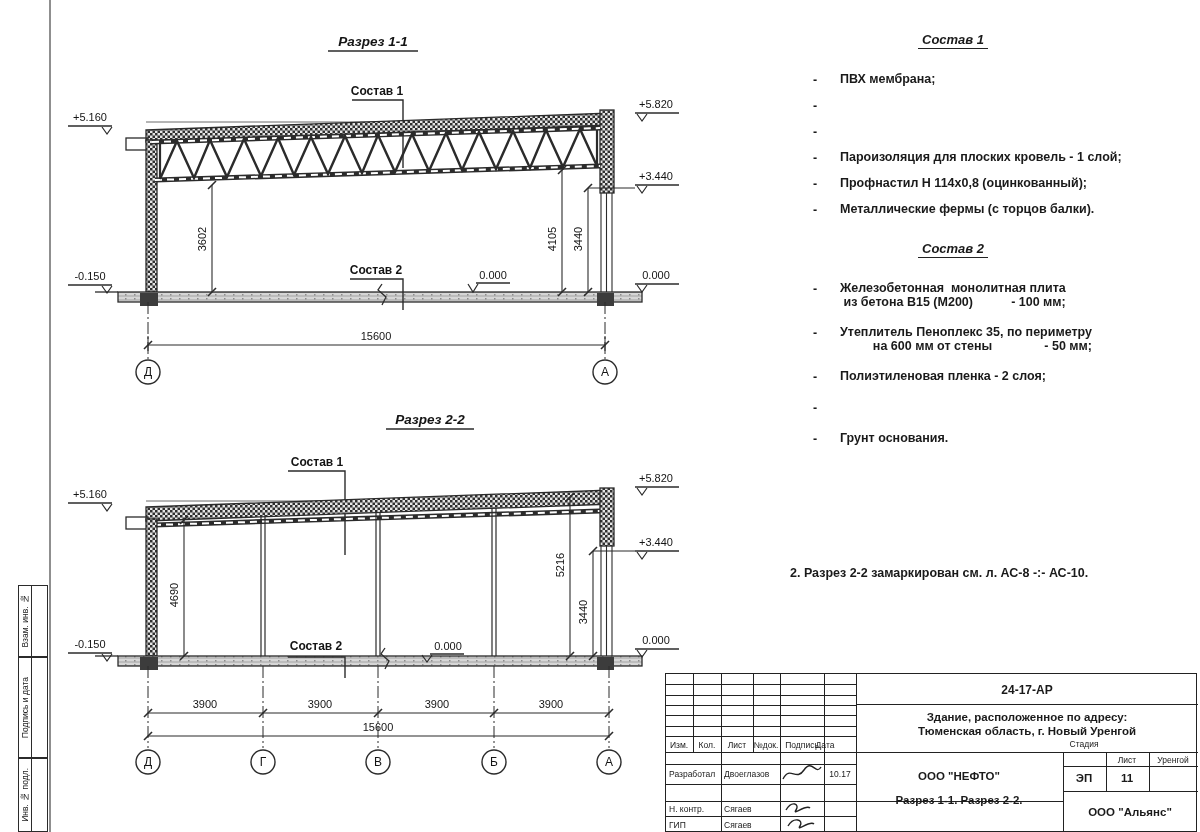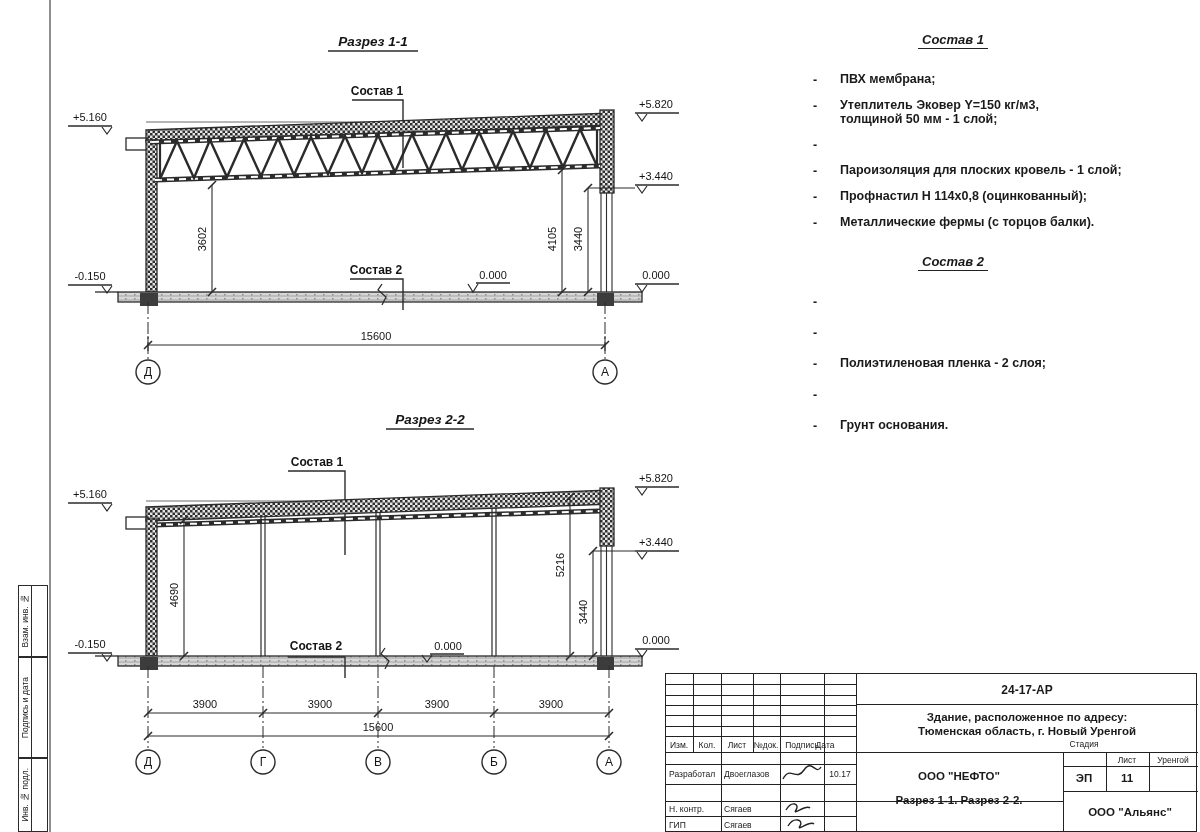--- a/index.html
+++ b/index.html
@@ -13,21 +13,21 @@
   .side-box .vcell{width:12px;border-right:1.2px solid #2b2b2b;display:flex;align-items:center;justify-content:center;}
   .side-box .vtxt{writing-mode:vertical-rl;transform:rotate(180deg);font-size:8.5px;white-space:nowrap;color:#222;}
   
   .rcol{left:793px;top:30px;width:404px;}
   .rtitle{display:inline-block;margin-left:125px;font-size:13px;font-weight:bold;font-style:italic;
           border-bottom:1.4px solid #222;padding:0 4px 1px 4px;margin-bottom:14px;}
   .items{margin-top:10px;}
   .item{display:flex;padding-left:20px;margin-bottom:12px;}
   .item .dash{width:27px;flex:0 0 27px;font-weight:600;font-size:12.5px;}
   .item .lines{font-size:12.5px;font-weight:600;line-height:13.5px;}
-  .ln{white-space:pre;}
+  .ln{white-space:pre;text-align:right;}
   .s2gap{margin-top:22px;}
   .notes{left:790px;top:566px;font-size:12.5px;font-weight:600;line-height:14px;}
   
   .stamp{left:665px;top:673px;width:532px;height:159px;border:1.6px solid #222;box-sizing:border-box;background:#fff;}
   .stamp .vl,.stamp .hl{position:absolute;background:#222;}
   .stamp .vl{width:1.3px;}
   .stamp .hl{height:1.3px;}
   .stxt{position:absolute;font-size:8.5px;white-space:nowrap;}
   .sc{transform:translateX(-50%);}
   .big{font-size:12px;font-weight:600;}
@@ -256,24 +256,20 @@
 
 <div class="abs rcol">
   <div class="rtitle">Состав 1</div>
   <div class="items">
     <div class="item">
       <span class="dash">-</span>
       <span class="lines"><span class="ln">ПВХ мембрана;</span></span>
     </div>
     <div class="item">
       <span class="dash">-</span>
-      <span class="lines">
-          <span class="ln" style="display:block">Утеплитель Эковер Y=150 кг/м3,</span>
-          <span class="ln" style="display:block">толщиной 50 мм - 1 слой;</span>
-        </span>
     </div>
     <div class="item">
       <span class="dash">-</span>
     </div>
     <div class="item">
       <span class="dash">-</span>
       <span class="lines"><span class="ln">Пароизоляция для плоских кровель - 1 слой;</span></span>
     </div>
     <div class="item">
       <span class="dash">-</span>
@@ -283,39 +279,48 @@
       <span class="dash">-</span>
       <span class="lines"><span class="ln">Металлические фермы (с торцов балки).</span></span>
     </div>
   </div>
 
   <div class="s2gap"></div>
   <div class="rtitle">Состав 2</div>
   <div class="items">
     <div class="item" style="margin-bottom:17px">
       <span class="dash">-</span>
+      <span class="lines">
+          <span class="ln" style="display:block">Железобетонная  монолитная плита</span>
+          <span class="ln" style="display:block">из бетона В15 (М200)           - 100 мм;</span>
+        </span>
     </div>
     <div class="item" style="margin-bottom:17px">
       <span class="dash">-</span>
+      <span class="lines">
+          <span class="ln" style="display:block">Утеплитель Пеноплекс 35, по периметру</span>
+          <span class="ln" style="display:block">на 600 мм от стены               - 50 мм;</span>
+        </span>
     </div>
     <div class="item" style="margin-bottom:17px">
       <span class="dash">-</span>
       <span class="lines"><span class="ln">Полиэтиленовая пленка - 2 слоя;</span></span>
     </div>
     <div class="item" style="margin-bottom:17px">
       <span class="dash">-</span>
     </div>
     <div class="item">
       <span class="dash">-</span>
       <span class="lines"><span class="ln">Грунт основания.</span></span>
     </div>
   </div>
 </div>
 
 <div class="abs notes">
+  <div>2. Разрез 2-2 замаркирован см. л. АС-8 -:- АС-10.</div>
 </div>
 
 <div class="abs side-box" style="top:585px;height:72px">
   <div class="vcell">
     <span class="vtxt">Взам. инв. №</span>
   </div>
 </div>
 <div class="abs side-box" style="top:657px;height:101px">
   <div class="vcell">
     <span class="vtxt">Подпись и дата</span>

